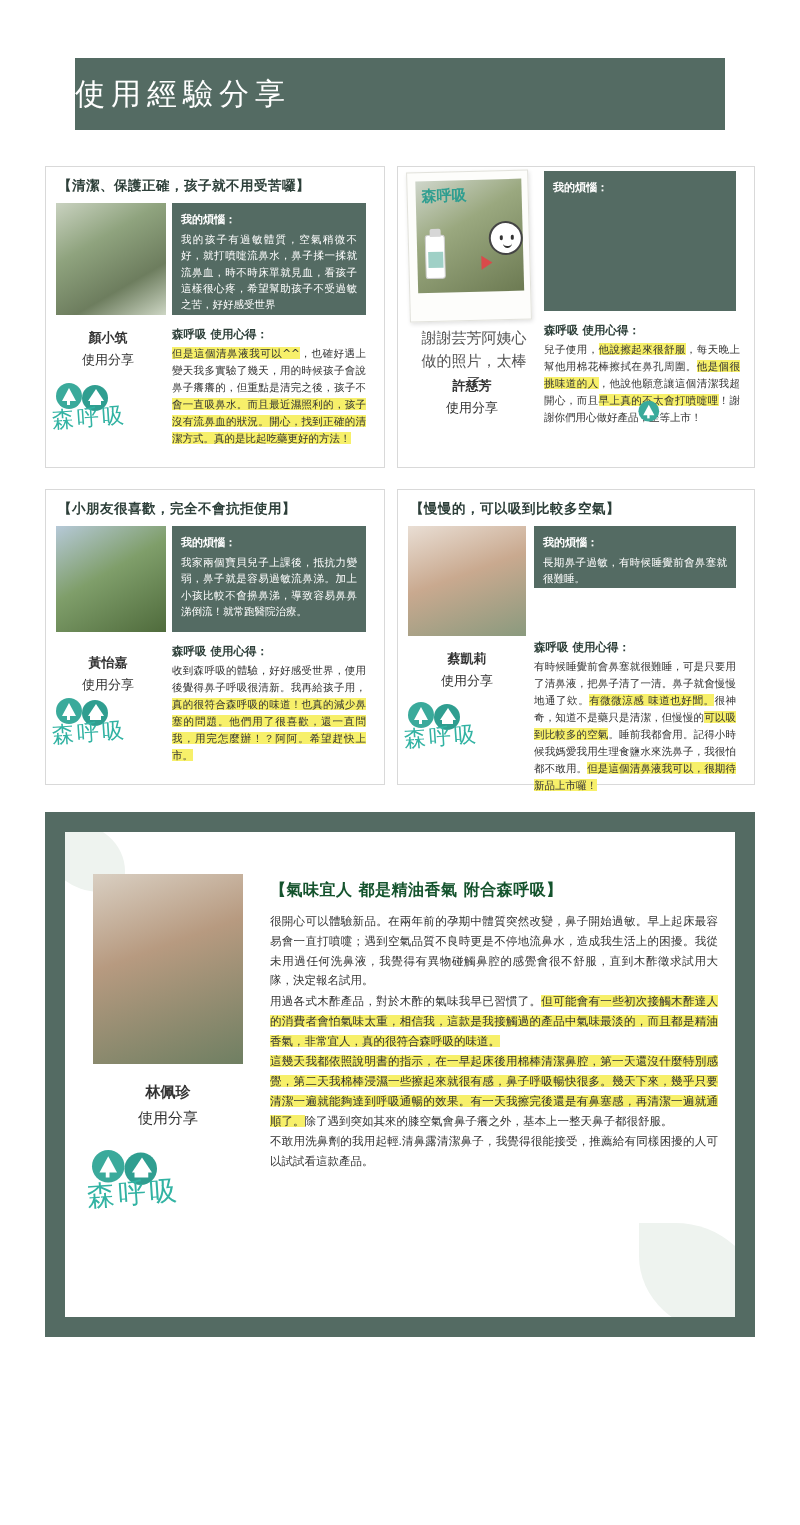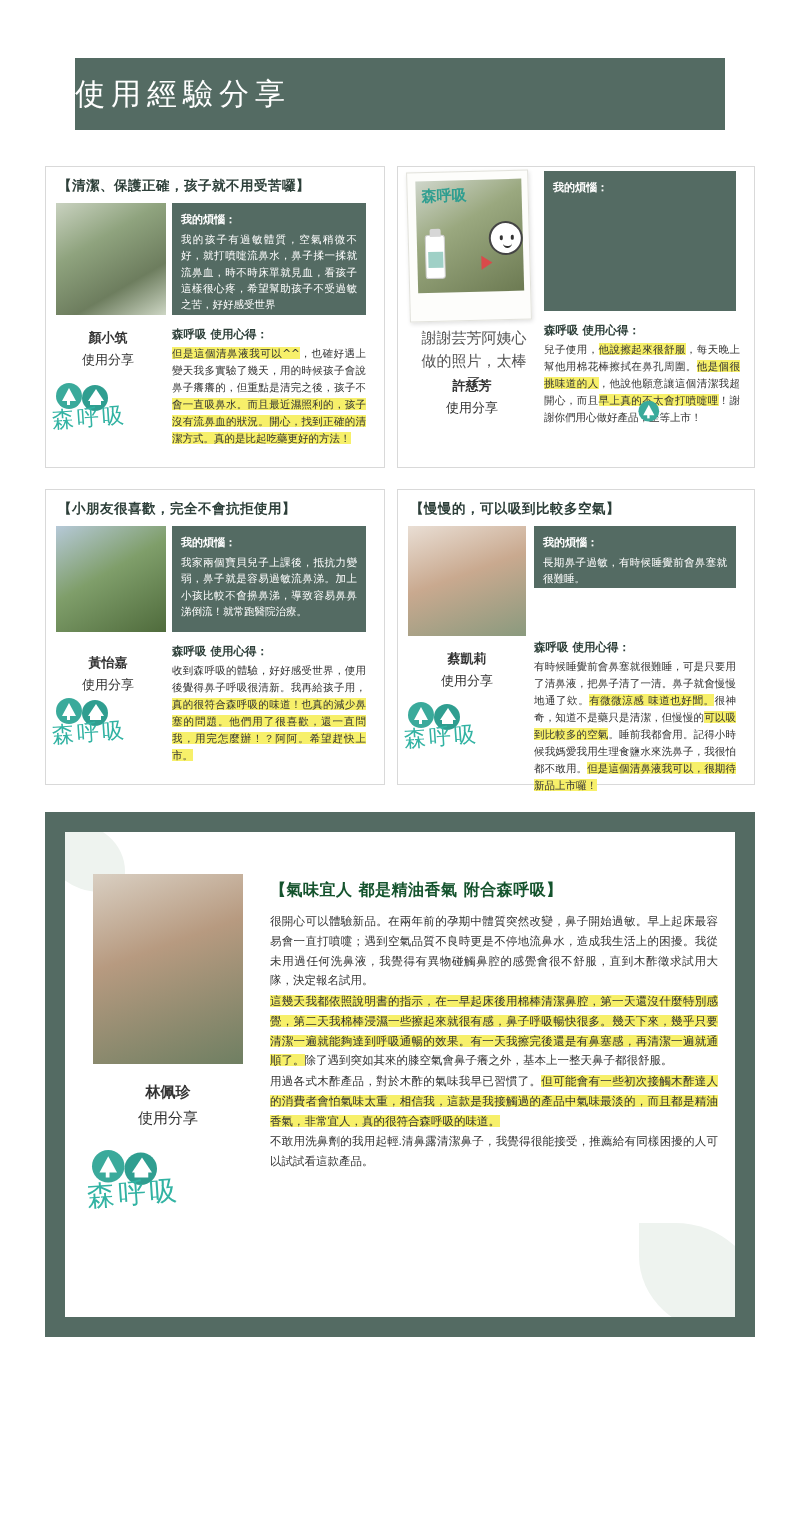--- a/index.html
+++ b/index.html
@@ -396,20 +396,20 @@
         <div class="tree"></div>
         <div class="trunk"></div>
         <div class="hut"></div>
         <div class="hutbody"></div>
         <div class="brand">森呼吸</div>
       </div>
 
       <div class="panel-title">【氣味宜人 都是精油香氣 附合森呼吸】</div>
       <div class="panel-text">
           <p><span>很開心可以體驗新品。在兩年前的孕期中體質突然改變，鼻子開始過敏。早上起床最容易會一直打噴嚏；遇到空氣品質不良時更是不停地流鼻水，造成我生活上的困擾。我從未用過任何洗鼻液，我覺得有異物碰觸鼻腔的感覺會很不舒服，直到木酢徵求試用大隊，決定報名試用。</span></p>
+          <p><span>用過各式木酢產品，對於木酢的氣味我早已習慣了。</span><span class="hl">但可能會有一些初次接觸木酢達人的消費者會怕氣味太重，相信我，這款是我接觸過的產品中氣味最淡的，而且都是精油香氣，非常宜人，真的很符合森呼吸的味道。</span></p>
           <p><span class="hl">這幾天我都依照說明書的指示，在一早起床後用棉棒清潔鼻腔，第一天還沒什麼特別感覺，第二天我棉棒浸濕一些擦起來就很有感，鼻子呼吸暢快很多。</span><span class="hl">幾天下來，幾乎只要清潔一遍就能夠達到呼吸通暢的效果。有一天我擦完後還是有鼻塞感，再清潔一遍就通順了。</span><span>除了遇到突如其來的膝空氣會鼻子癢之外，基本上一整天鼻子都很舒服。</span></p>
-          <p><span>用過各式木酢產品，對於木酢的氣味我早已習慣了。</span><span class="hl">但可能會有一些初次接觸木酢達人的消費者會怕氣味太重，相信我，這款是我接觸過的產品中氣味最淡的，而且都是精油香氣，非常宜人，真的很符合森呼吸的味道。</span></p>
           <p><span>不敢用洗鼻劑的我用起輕.清鼻露清潔鼻子，我覺得很能接受，推薦給有同樣困擾的人可以試試看這款產品。</span></p>
         </div>
     </div>
   </div>
 
 </div>
 
 </body></html>

